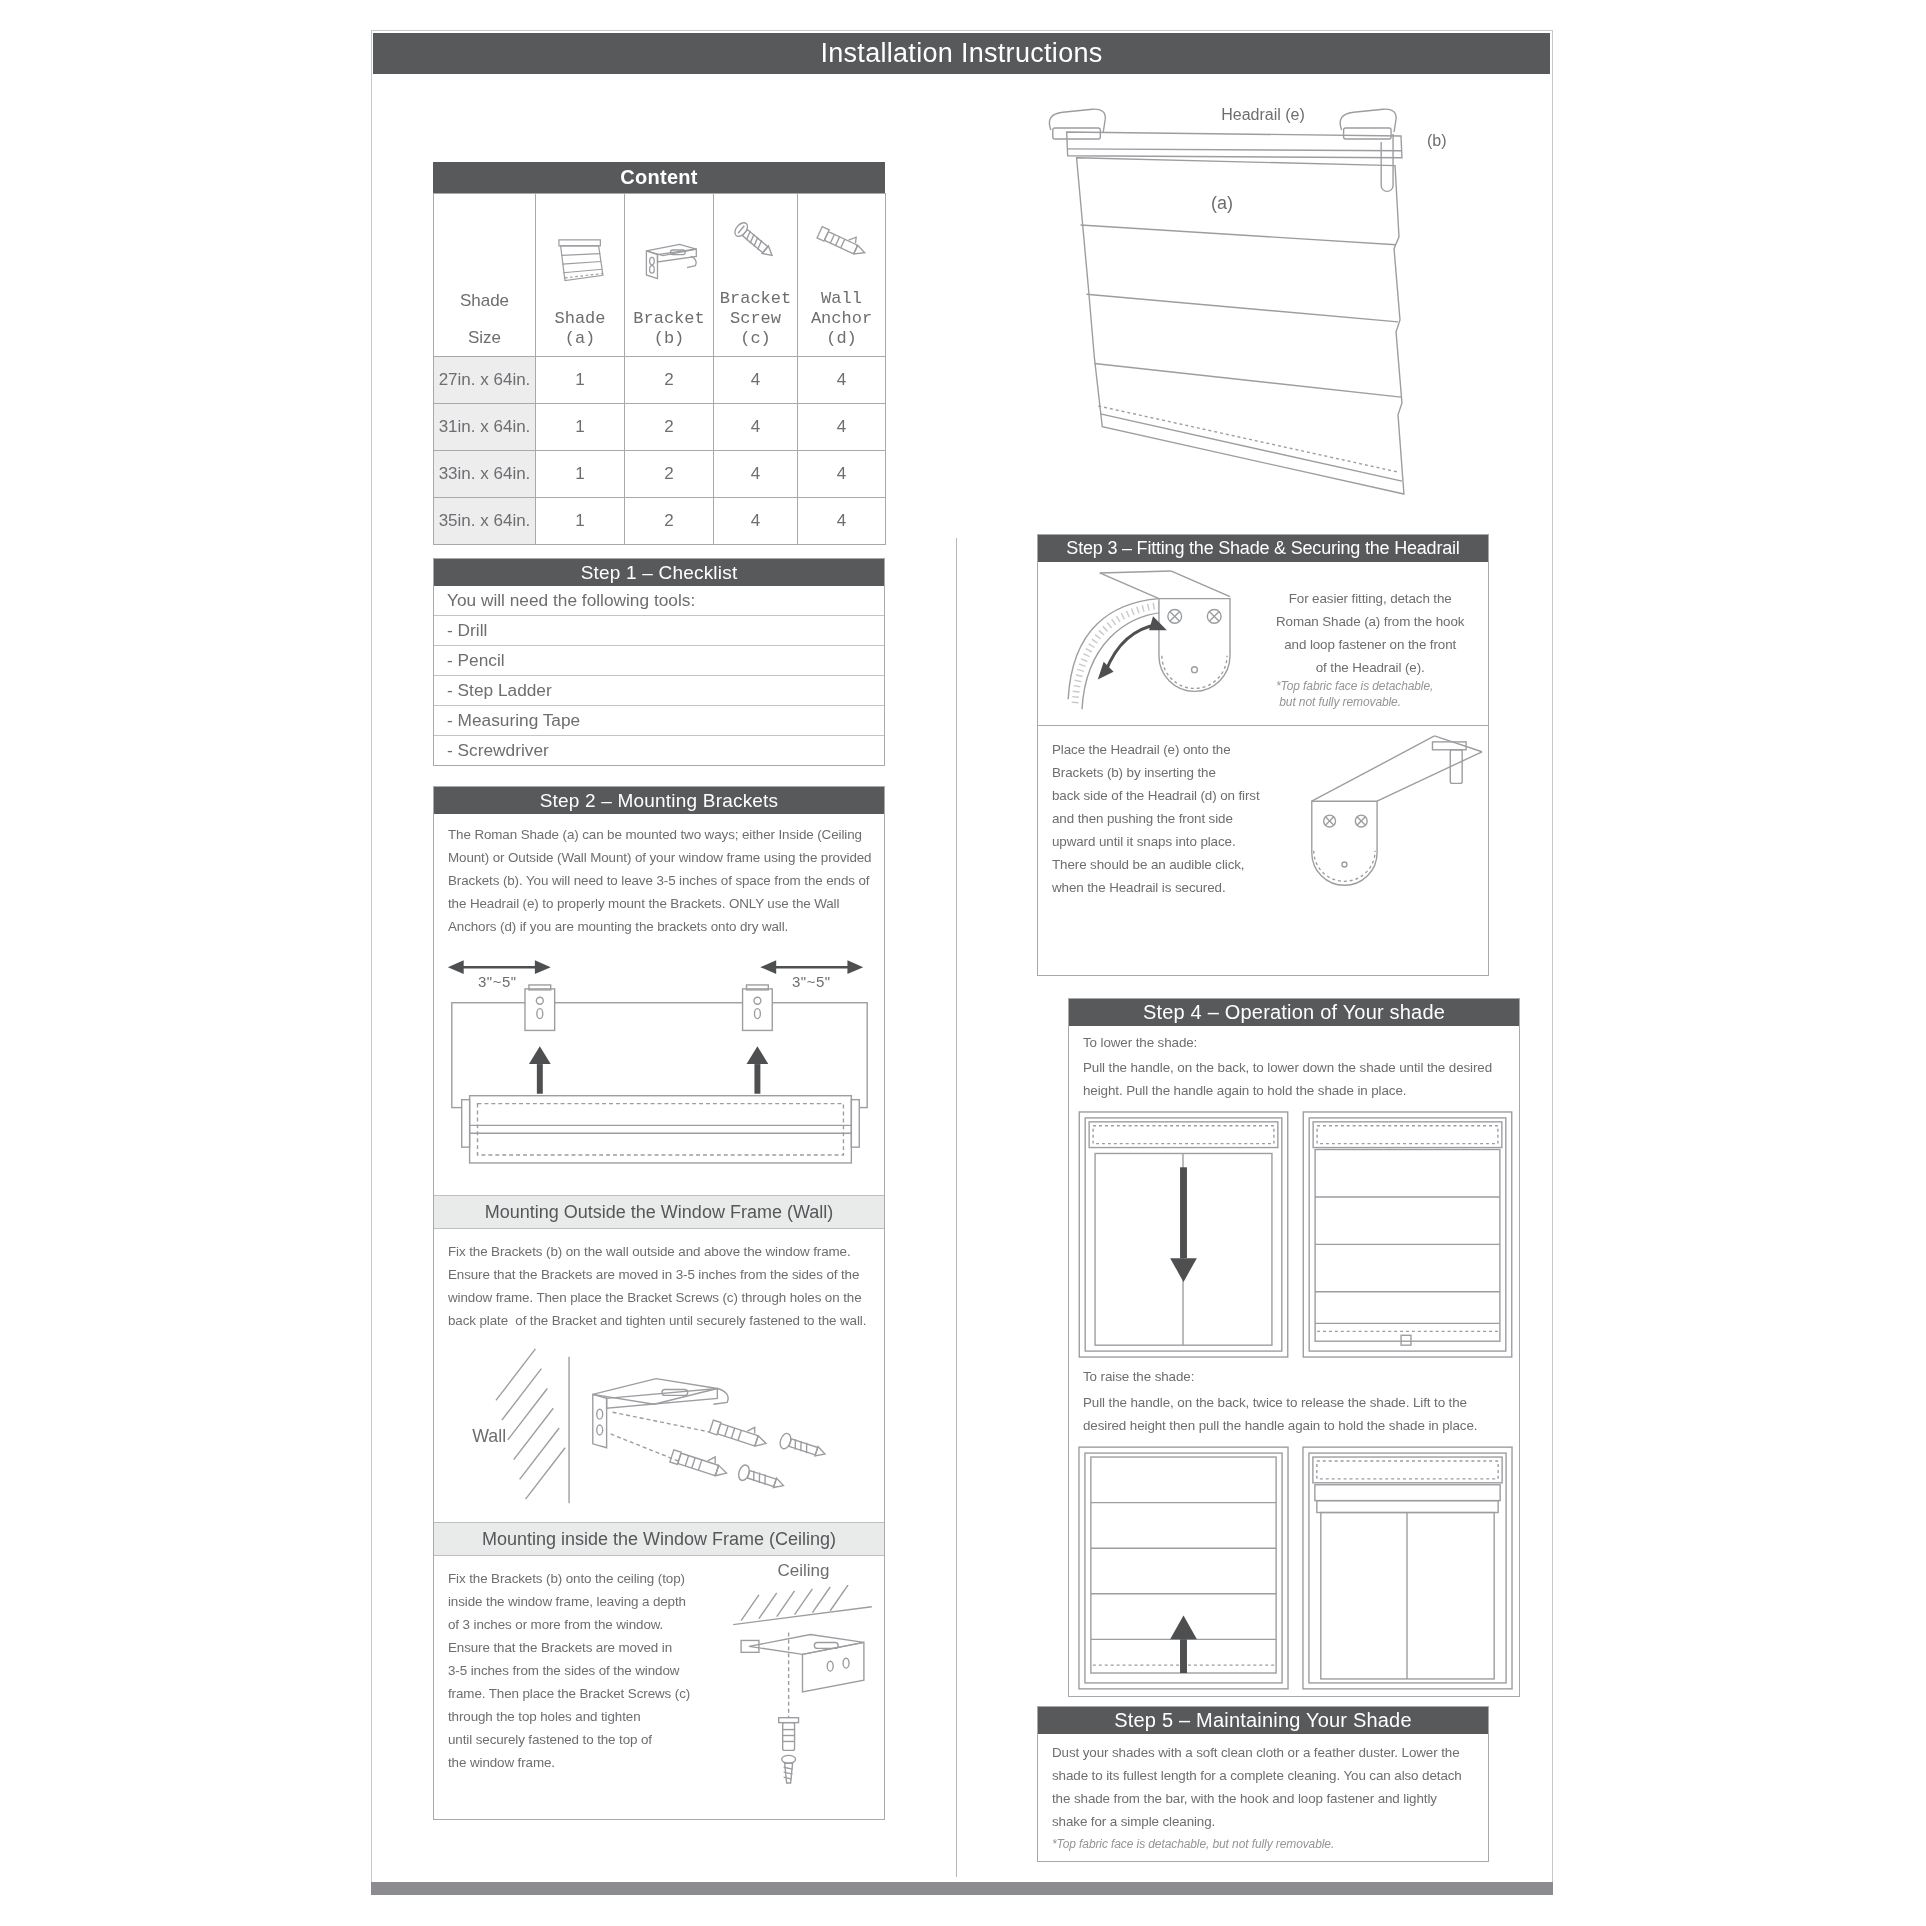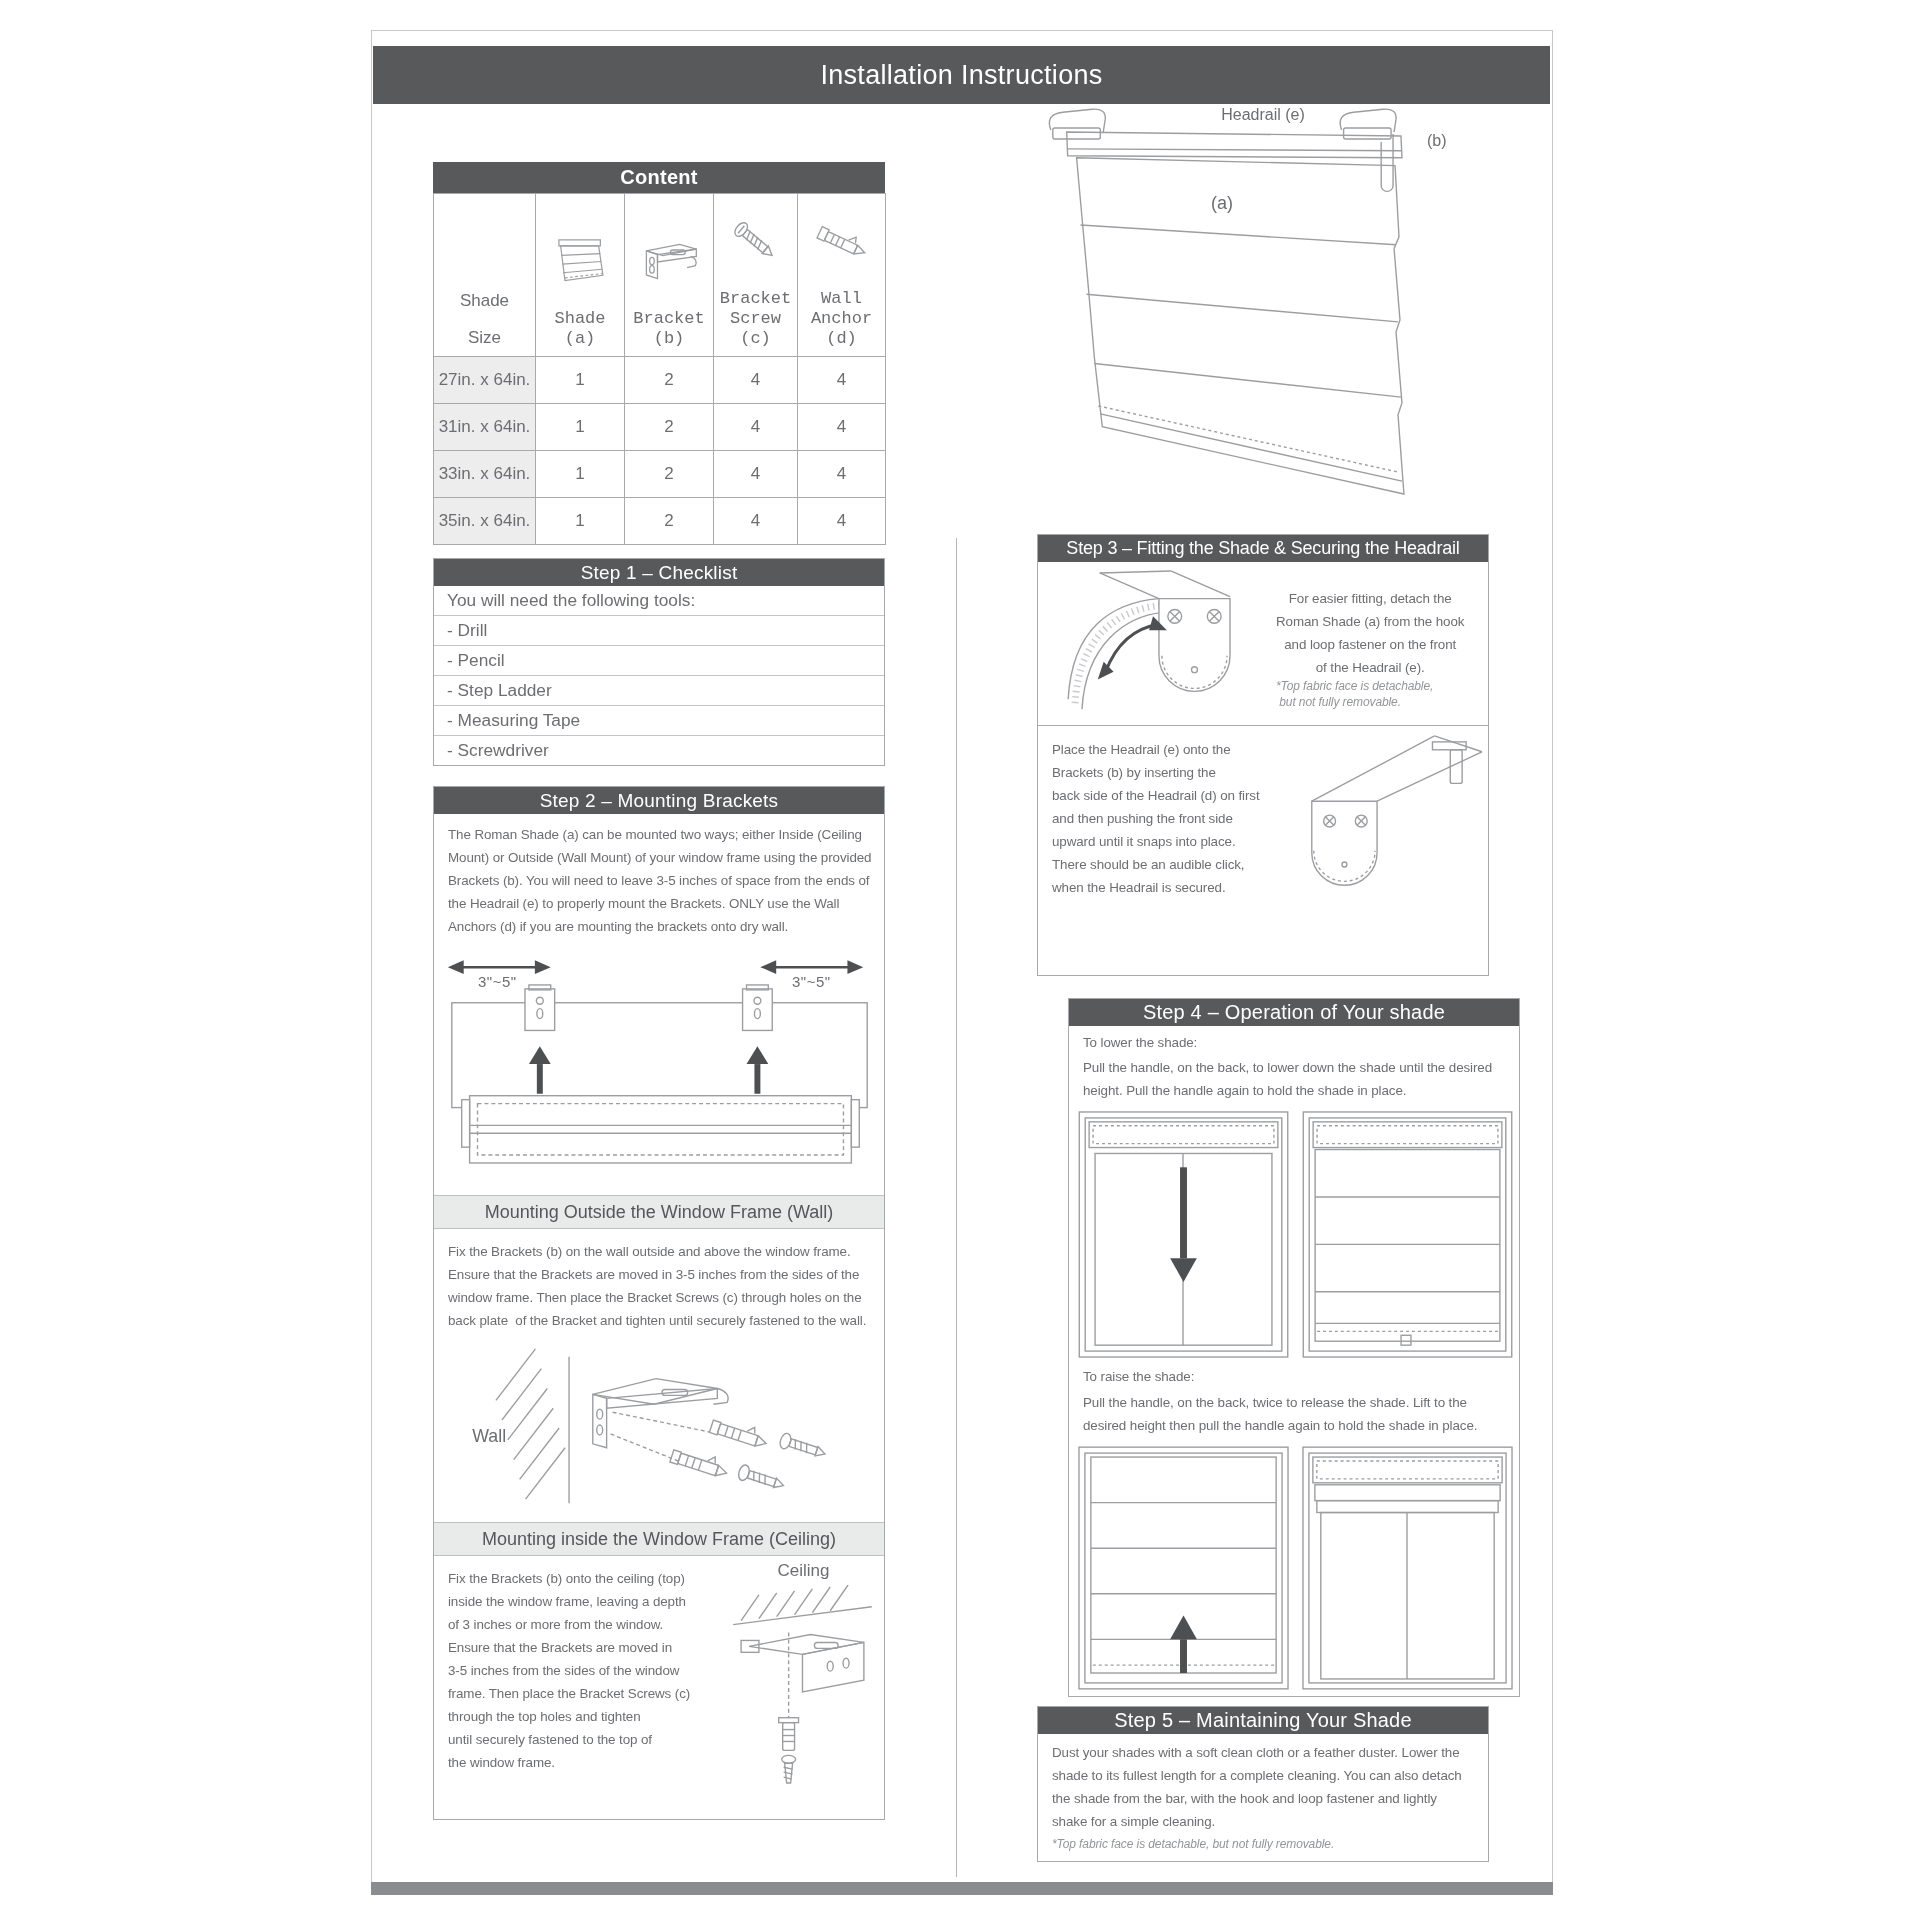--- a/index.html
+++ b/index.html
@@ -1,20 +1,20 @@
 <!DOCTYPE html>
 <html><head>
 <meta charset="utf-8">
 <style>
   html,body{margin:0;padding:0;background:#ffffff;}
   body{width:1927px;height:1927px;position:relative;font-family:"Liberation Sans",sans-serif;-webkit-font-smoothing:antialiased;}
   .page{position:absolute;left:371px;top:30px;width:1180px;height:1863px;background:#fff;border:1px solid #c6c8ca;}
   .page-shadow{position:absolute;left:371px;top:1882px;width:1182px;height:13px;background:#8a8c8f;}
   .dark-hdr{background:#58595b;color:#ffffff;display:flex;align-items:center;justify-content:center;}
-  .main-header{position:absolute;left:1px;top:15px;width:1177px;height:58px;font-size:27px;letter-spacing:0.3px;}
+  .main-header{position:absolute;left:1px;top:2px;width:1177px;height:41px;font-size:27px;letter-spacing:0.3px;}
   .divider{position:absolute;left:584px;top:507px;width:1px;height:1339px;background:#b5b7b9;}
 
   
   .para{position:absolute;font-size:13.4px;line-height:23px;letter-spacing:-0.1px;color:#6d6e71;white-space:pre;}
   .para-head{position:absolute;font-size:13.4px;letter-spacing:-0.1px;color:#6d6e71;}
   .note{position:absolute;font-size:12px;font-style:italic;color:#939598;line-height:16px;white-space:pre;letter-spacing:-0.1px;}
   .box{position:absolute;border:1px solid #a7a9ac;background:#fff;}
   .box-hdr{height:27px;font-size:19px;letter-spacing:0.2px;}
   .subhdr{position:absolute;left:0;width:100%;height:34px;background:#e9eaea;color:#55575a;font-size:18px;display:flex;align-items:center;justify-content:center;border-top:1px solid #bdbfc1;border-bottom:1px solid #bdbfc1;box-sizing:border-box;}
 

